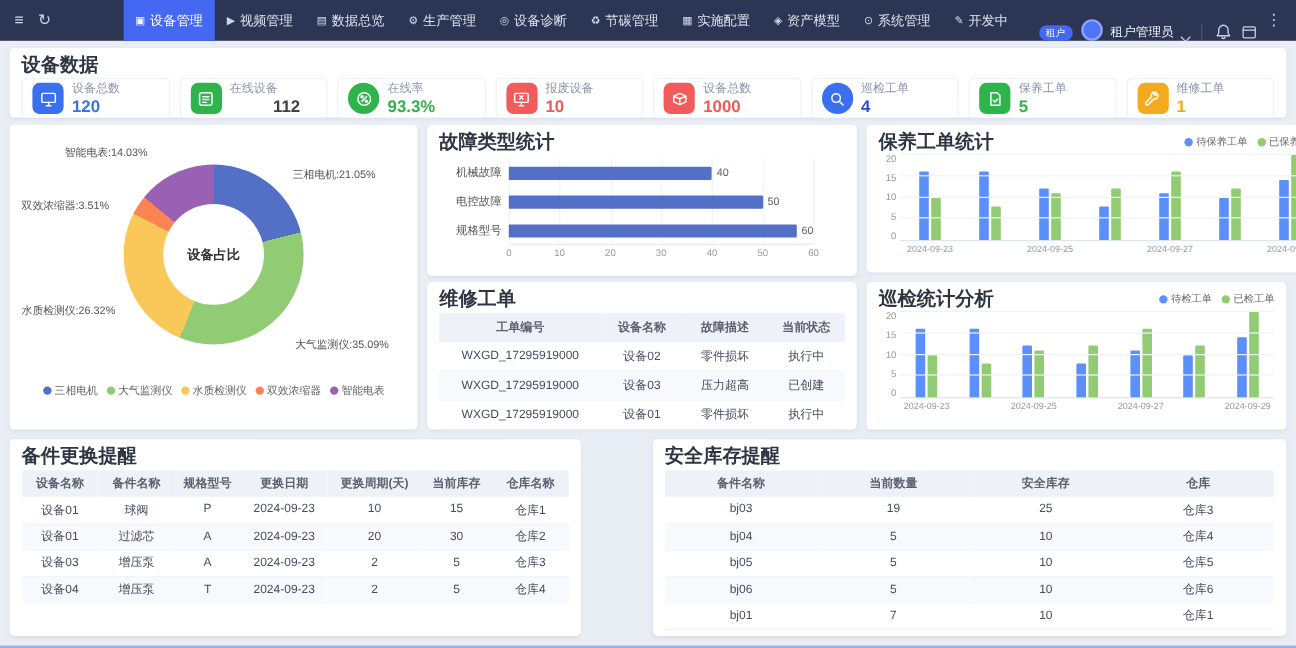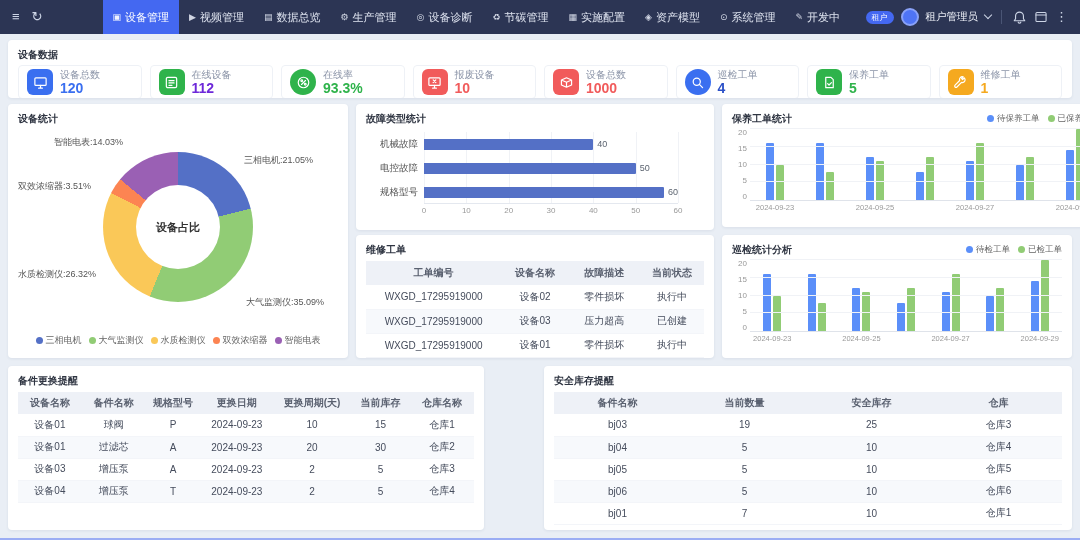--- a/index.html
+++ b/index.html
@@ -9,31 +9,31 @@
 
 .topbar{position:absolute;left:0;top:0;width:1080px;height:34px;background:#2c3554;display:flex;align-items:center;padding:0 12px;color:#d8deeb}
 .tb-icon{font-size:13px;cursor:pointer;color:#cdd5e6;margin-right:12px;line-height:34px}
 .i-menu::before{content:"≡"}
 .i-refresh::before{content:"↻"}
 .i-dots::before{content:"⋮"}
 .nav{display:flex;height:34px;margin-left:48px}
 .nav-item{display:flex;align-items:center;gap:4px;padding:0 10px;font-size:11px;color:#dfe4f0;cursor:pointer;white-space:nowrap}
 .nav-item.active{background:#4468f1;color:#fff}
 .nico{font-size:9px;opacity:.92}
-.user-area{margin-left:auto;display:flex;align-items:center;gap:7px}
+.user-area{margin-left:auto;display:flex;align-items:flex-end;gap:7px}
 .user-tag{background:#4468f1;color:#fff;font-size:8px;padding:1px 6px;border-radius:8px;line-height:11px}
 .avatar{width:18px;height:18px;border-radius:50%;background:#4f74f5;border:2px solid #8aa2f8;display:inline-block}
 .user-name{font-size:10.5px;color:#f0f3fa;cursor:pointer}
 .chev{width:6px;height:6px;border-right:1.5px solid #cdd5e6;border-bottom:1.5px solid #cdd5e6;transform:rotate(45deg);margin-top:-4px;cursor:pointer}
 .vdiv{width:1px;height:14px;background:#4a5575;margin:0 3px}
 .tb-svg{display:flex;cursor:pointer}
 
 
 .panel{position:absolute;background:#fff;border-radius:4px;box-shadow:0 1px 3px rgba(30,50,90,.08);padding:7px 10px;overflow:hidden}
-.ptitle{font-size:10px;font-weight:bold;color:#2f3542;line-height:15px}
+.ptitle{font-size:16px;font-weight:bold;color:#2f3542;line-height:15px}
 
 
 .stats{left:8px;top:40px;width:1064px;height:58px}
 .cards{display:flex;gap:8px;margin-top:3px}
 .stat-card{flex:1;display:flex;align-items:center;gap:7px;border:1px solid #eef1f6;border-radius:4px;padding:3px 8px;height:34px;background:#fff}
 .stat-icon{width:26px;height:26px;border-radius:6px;display:flex;align-items:center;justify-content:center;flex:none}
 .stat-icon[data-name="percent-icon"],.stat-icon[data-name="magnifier-icon"]{border-radius:50%}
 .stat-label{font-size:10px;color:#8b94a8;line-height:11px;white-space:nowrap}
 .stat-value{font-size:14px;font-weight:bold;line-height:16px}
 
@@ -177,21 +177,21 @@
       </div>
       <div class="stat-card" data-name="stat-card">
         <span class="stat-icon" data-name="device-list-icon" style="background: rgb(47, 179, 75);">
           <svg width="15" height="15" viewBox="0 0 16 16" fill="none" stroke="#fff" stroke-width="1.3" stroke-linecap="round" stroke-linejoin="round">
             <rect x="2.5" y="2.5" width="11" height="11" rx="1.5"></rect>
             <path d="M5.3 6h5.4M5.3 8.5h5.4M5.3 11h3.2"></path>
           </svg>
         </span>
         <div class="stat-txt">
           <div class="stat-label" data-name="stat-label">在线设备</div>
-          <div class="stat-value" data-name="stat-value" style="color: #6d28d9;">112</div>
+          <div class="stat-value" data-name="stat-value" style="color: #404040; margin-left: 36px;">112</div>
         </div>
       </div>
       <div class="stat-card" data-name="stat-card">
         <span class="stat-icon" data-name="percent-icon" style="background: rgb(47, 179, 75);">
           <svg width="15" height="15" viewBox="0 0 16 16" fill="none" stroke="#fff" stroke-width="1.3" stroke-linecap="round" stroke-linejoin="round">
             <circle cx="8" cy="8" r="5.6"></circle>
             <path d="M5.9 10.1l4.2-4.2"></path>
             <circle cx="6.1" cy="6.1" r=".9"></circle>
             <circle cx="9.9" cy="9.9" r=".9"></circle>
           </svg>
@@ -256,21 +256,20 @@
         </span>
         <div class="stat-txt">
           <div class="stat-label" data-name="stat-label">维修工单</div>
           <div class="stat-value" data-name="stat-value" style="color: rgb(245, 169, 31);">1</div>
         </div>
       </div>
     </div>
 </section>
 
 <section class="panel devstat" data-name="device-stat-panel">
-  <h2 class="ptitle" data-name="device-stat-title">设备统计</h2>
   <div class="donut-wrap" data-name="device-donut-chart">
     <div class="donut" data-name="donut" style="background: conic-gradient(rgb(84, 112, 198) 0deg, rgb(84, 112, 198) 75.78deg, rgb(145, 204, 117) 75.78deg, rgb(145, 204, 117) 202.104deg, rgb(250, 200, 88) 202.104deg, rgb(250, 200, 88) 296.856deg, rgb(252, 132, 82) 296.856deg, rgb(252, 132, 82) 309.492deg, rgb(154, 96, 180) 309.492deg, rgb(154, 96, 180) 360deg);">
       <div class="hole" data-name="donut-hole">
         <span data-name="donut-center-label">设备占比</span>
       </div>
     </div>
   <span class="dlabel" data-name="donut-slice-label" style="left: 226px; top: 26px;">三相电机:21.05%</span>
       <span class="dlabel" data-name="donut-slice-label" style="left: 228px; top: 168px;">大气监测仪:35.09%</span>
       <span class="dlabel" data-name="donut-slice-label" style="left: 0px; top: 140px;">水质检测仪:26.32%</span>
       <span class="dlabel" data-name="donut-slice-label" style="left: 0px; top: 52px;">双效浓缩器:3.51%</span>

